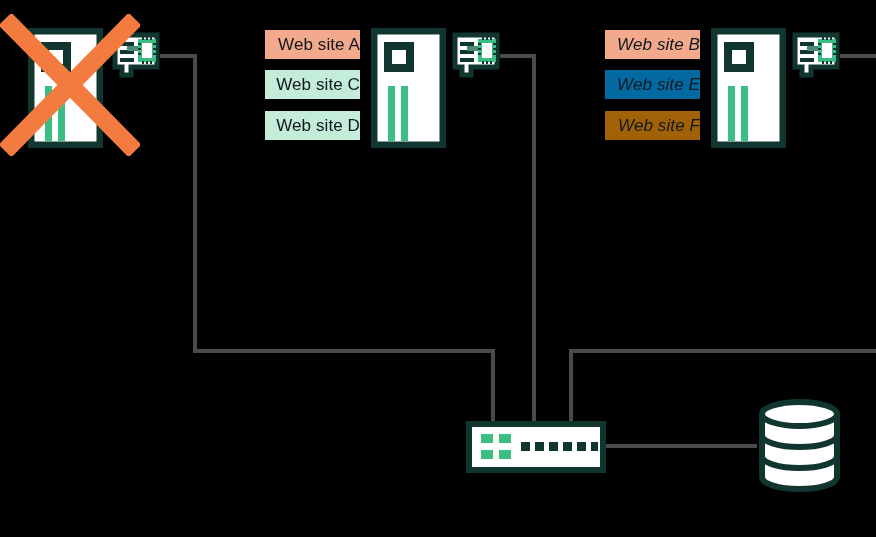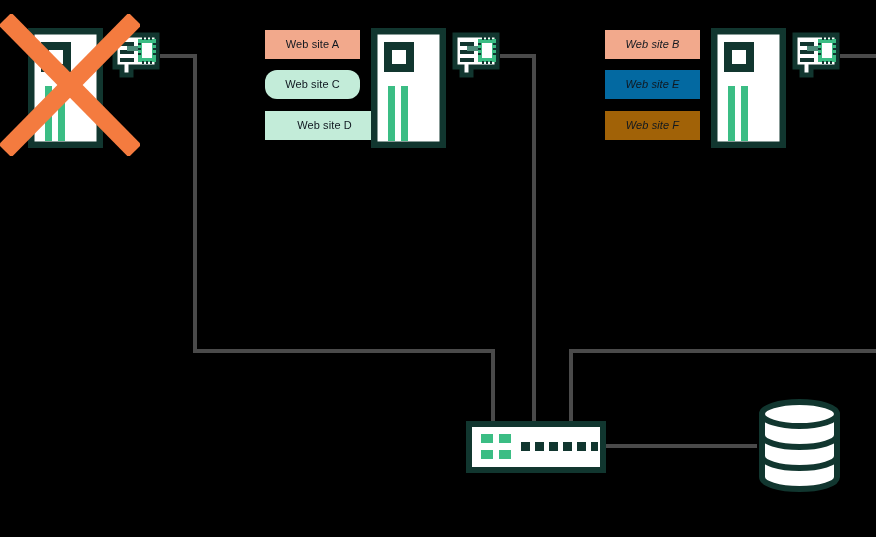--- a/index.html
+++ b/index.html
@@ -25,22 +25,22 @@
     height: 537px;
     pointer-events: none;
   }
   .node {
     position: absolute;
   }
   .chip {
     position: absolute;
     display: flex;
     align-items: center;
-    justify-content: center;
-    font-size: 11px;
+    justify-content: flex-end;
+    font-size: 17px;
     letter-spacing: .1px;
     color: #101820;
     line-height: 1;
     white-space: nowrap;
     font-family: "Liberation Sans", sans-serif;
   }
   .xmark {
     position: absolute;
     pointer-events: none;
   }
@@ -97,24 +97,24 @@
       <line x1="5" y1="5" x2="135" y2="137" stroke="#f47b3f" stroke-width="18" stroke-linecap="butt"></line>
       <line x1="135" y1="5" x2="5" y2="137" stroke="#f47b3f" stroke-width="18" stroke-linecap="butt"></line>
     </svg>
   </div>
 
   <div class="node" style="left:265px; top:0px; width:240px; height:160px;">
 
     <div class="chip" style="left:0px; top:30px; width:95px; height:29px; background:#f2a98c;">
       <span>Web site A</span>
     </div>
-    <div class="chip" style="left:0px; top:70px; width:95px; height:29px; background:#c3ecd9;border-radius:12px;">
+    <div class="chip" style="left:0px; top:70px; width:95px; height:29px; background:#c3ecd9;">
       <span>Web site C</span>
     </div>
-    <div class="chip" style="left:0px; top:111px; width:95px; height:29px; background:#c3ecd9;padding-left:12px;">
+    <div class="chip" style="left:0px; top:111px; width:95px; height:29px; background:#c3ecd9;">
       <span>Web site D</span>
     </div>
 
     <svg style="position:absolute; left:106px; top:28px;" width="75" height="120" viewBox="0 0 75 120">
       <rect x="2" y="2" width="71" height="116" fill="#ffffff" stroke="#11362f" stroke-width="9"></rect>
       <rect x="17" y="18" width="22" height="22" fill="none" stroke="#11362f" stroke-width="8"></rect>
       <rect x="17" y="58" width="7" height="55" fill="#3bbd84"></rect>
       <rect x="30" y="58" width="7" height="55" fill="#3bbd84"></rect>
     </svg>
 

